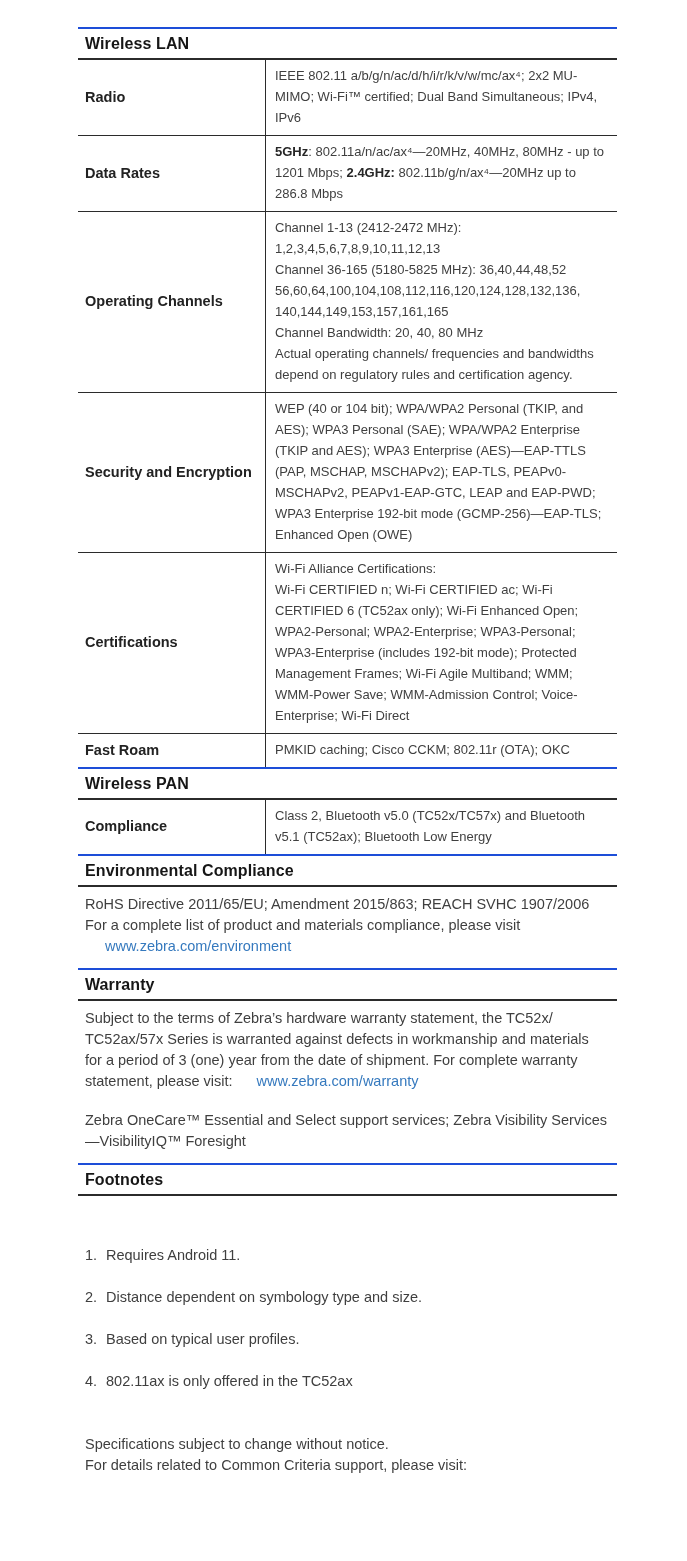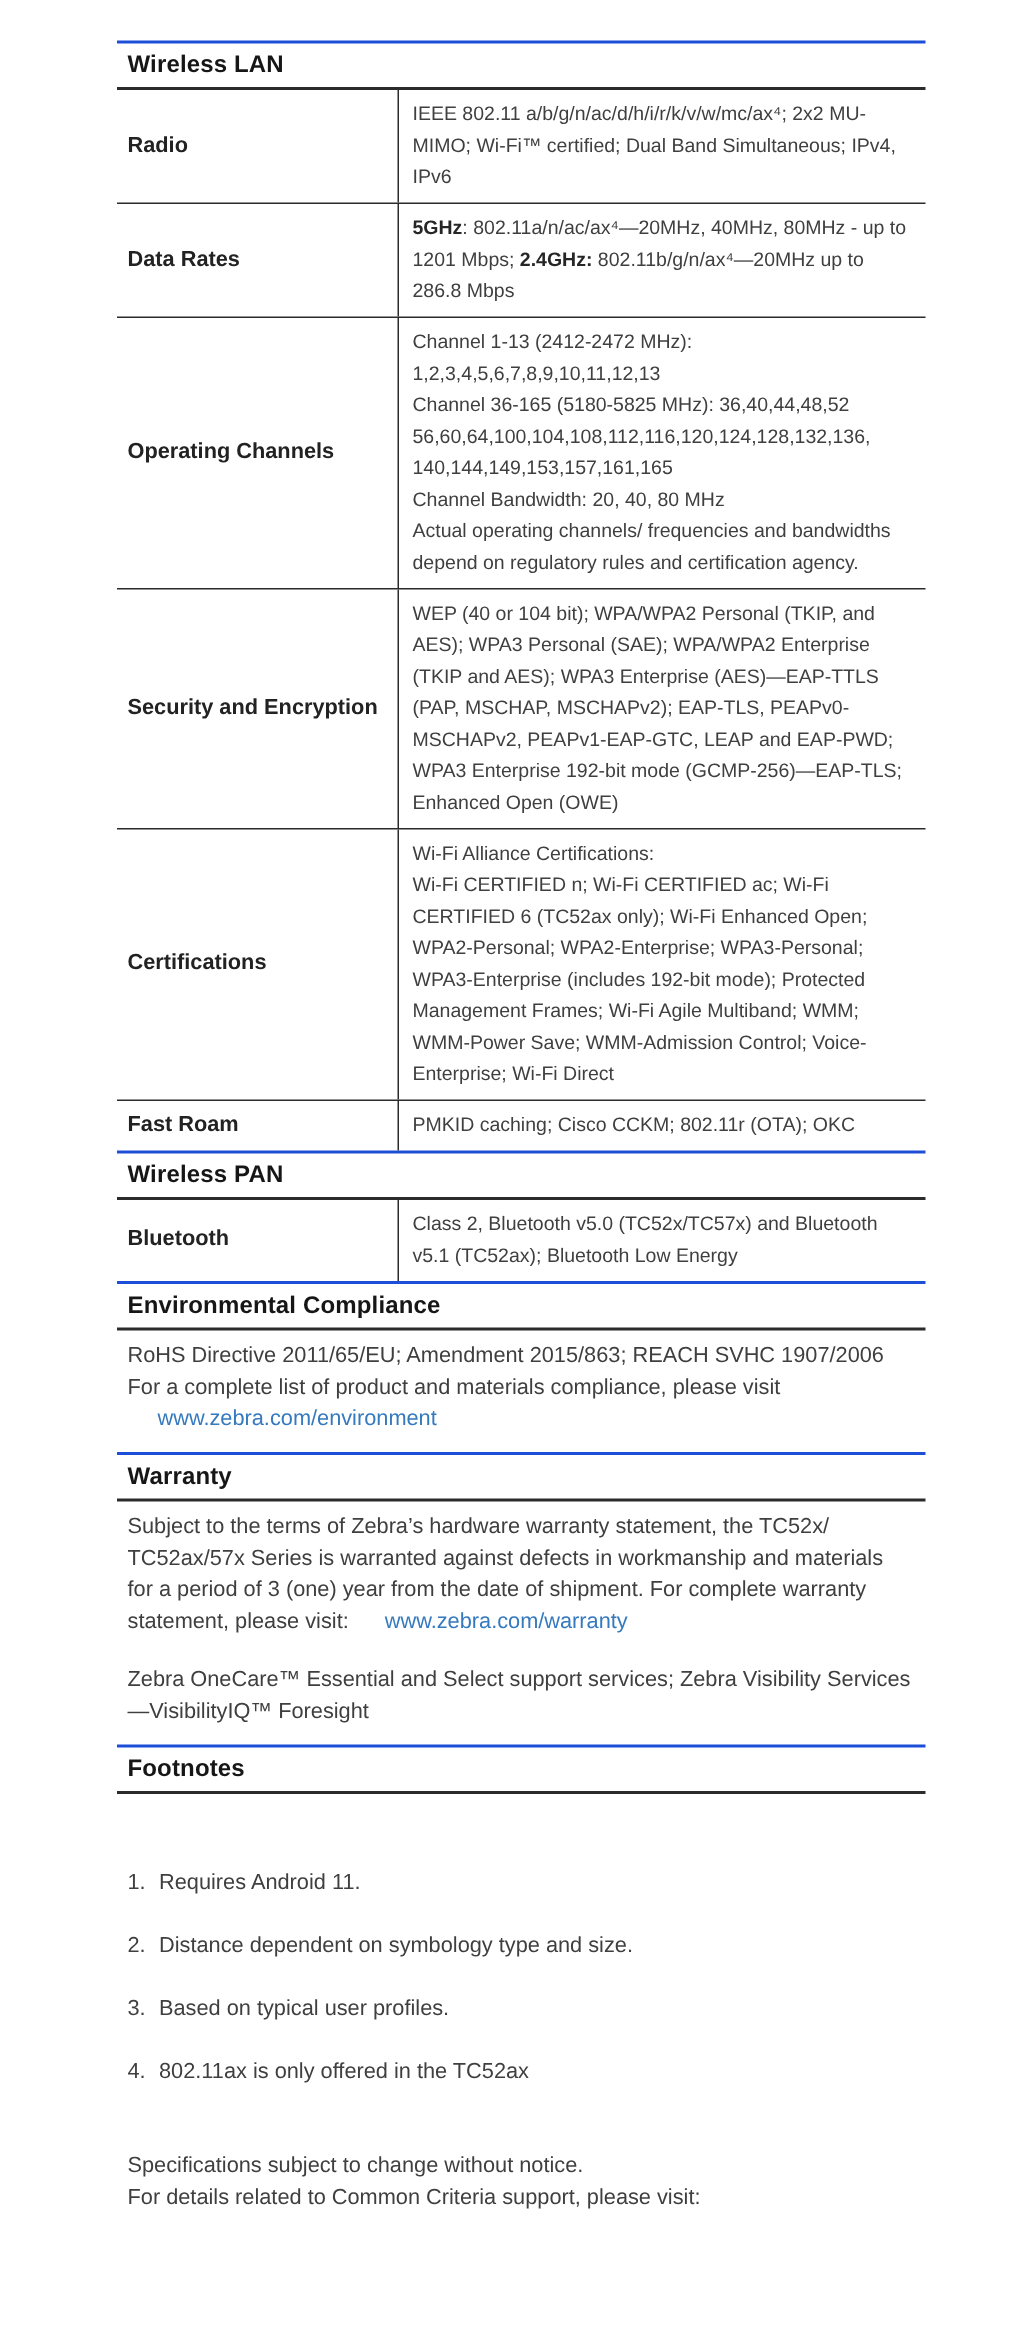--- a/index.html
+++ b/index.html
@@ -88,21 +88,21 @@
     </div>
     <div class="spec-row">
       <div class="row-label">Fast Roam</div>
       <div class="row-value">PMKID caching; Cisco CCKM; 802.11r (OTA); OKC</div>
     </div>
   </div>
 
   <div class="sec-header">Wireless PAN</div>
   <div class="spec-table">
     <div class="spec-row">
-      <div class="row-label">Bluetooth</div>
+      <div class="row-label">Compliance</div>
       <div class="row-value">Class 2, Bluetooth v5.0 (TC52x/TC57x) and Bluetooth v5.1 (TC52ax); Bluetooth Low Energy</div>
     </div>
   </div>
 
   <div class="sec-header">Environmental Compliance</div>
   <div class="para"><span>RoHS Directive 2011/65/EU; Amendment 2015/863; REACH SVHC 1907/2006
 For a complete list of product and materials compliance, please visit
 </span><a class="link">www.zebra.com/environment</a></div>
 
   <div class="sec-header">Warranty</div>

